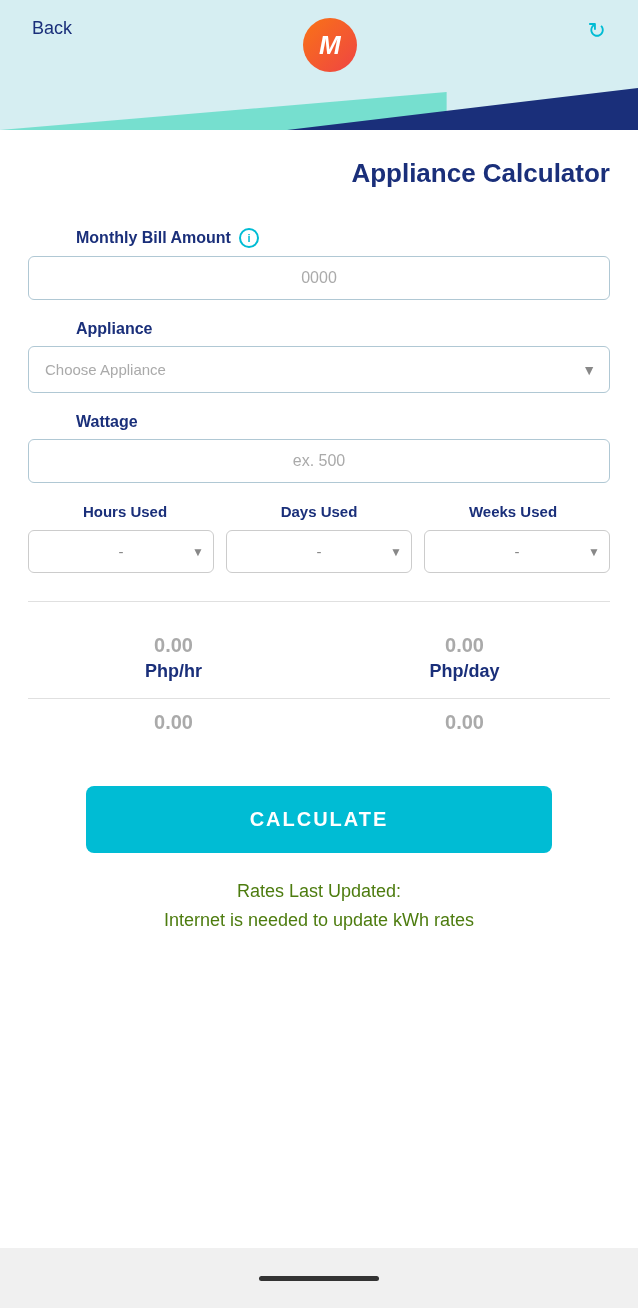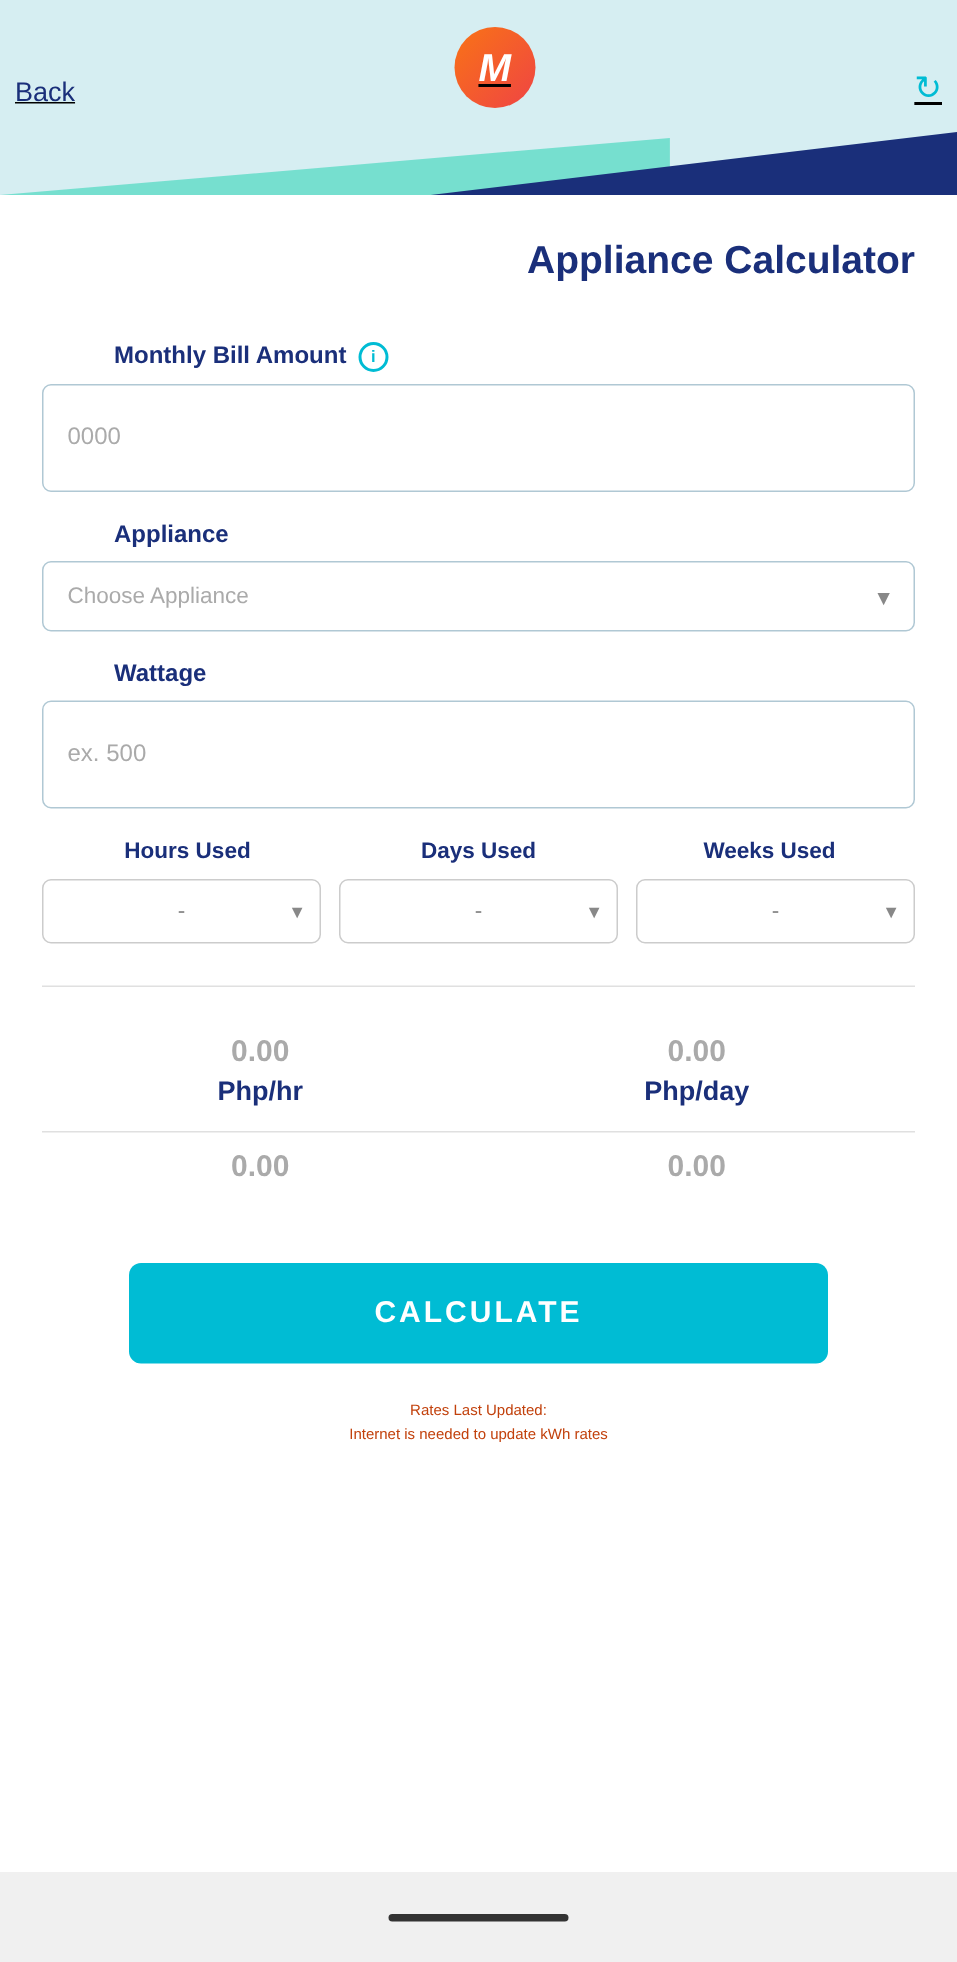--- a/index.html
+++ b/index.html
@@ -15,26 +15,25 @@
 
     
     .header {
       position: relative;
       background: #d6eef2;
       height: 130px;
       overflow: hidden;
     }
     .header-nav {
       display: flex;
-      align-items: flex-end;
+      align-items: flex-start;
       justify-content: space-between;
-      padding: 18px 10px 0;
+      padding: 18px 32px 0;
       position: relative;
       z-index: 2;
-      text-decoration: underline;
     }
     .back-btn {
       color: #1a2f7a;
       font-size: 18px;
       font-weight: 500;
       background: none;
       border: none;
       cursor: pointer;
     }
     .logo-circle {
@@ -124,25 +123,26 @@
       align-items: center;
       justify-content: center;
       font-weight: 700;
       flex-shrink: 0;
     }
 
     .text-input {
       width: 100%;
       border: 1.5px solid #b0c8d4;
       border-radius: 6px;
-      padding: 26px 16px;
+      padding: 12px 16px;
       font-size: 16px;
       color: #888;
       outline: none;
       margin-bottom: 20px;
+      text-align: center;
     }
     .text-input::placeholder {
       color: #aaa;
     }
 
     .select-wrapper {
       position: relative;
       margin-bottom: 20px;
     }
     .select-input {
@@ -261,22 +261,22 @@
       padding: 22px;
       font-size: 20px;
       font-weight: 700;
       letter-spacing: 2px;
       cursor: pointer;
       text-align: center;
     }
 
     .footer-note {
       text-align: center;
-      color: #c2410c;
-      font-size: 10px;
+      color: #4d7c0f;
+      font-size: 18px;
       line-height: 1.6;
     }
 
     
     .bottom-bar {
       background: #f0f0f0;
       height: 60px;
       display: flex;
       align-items: center;
       justify-content: center;

